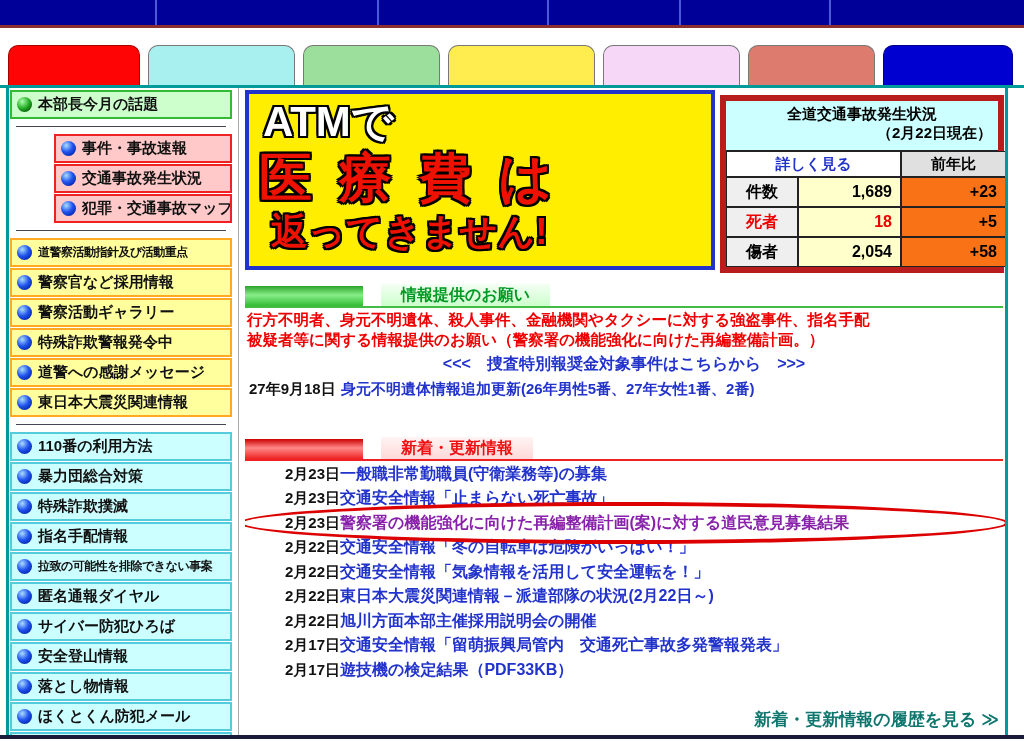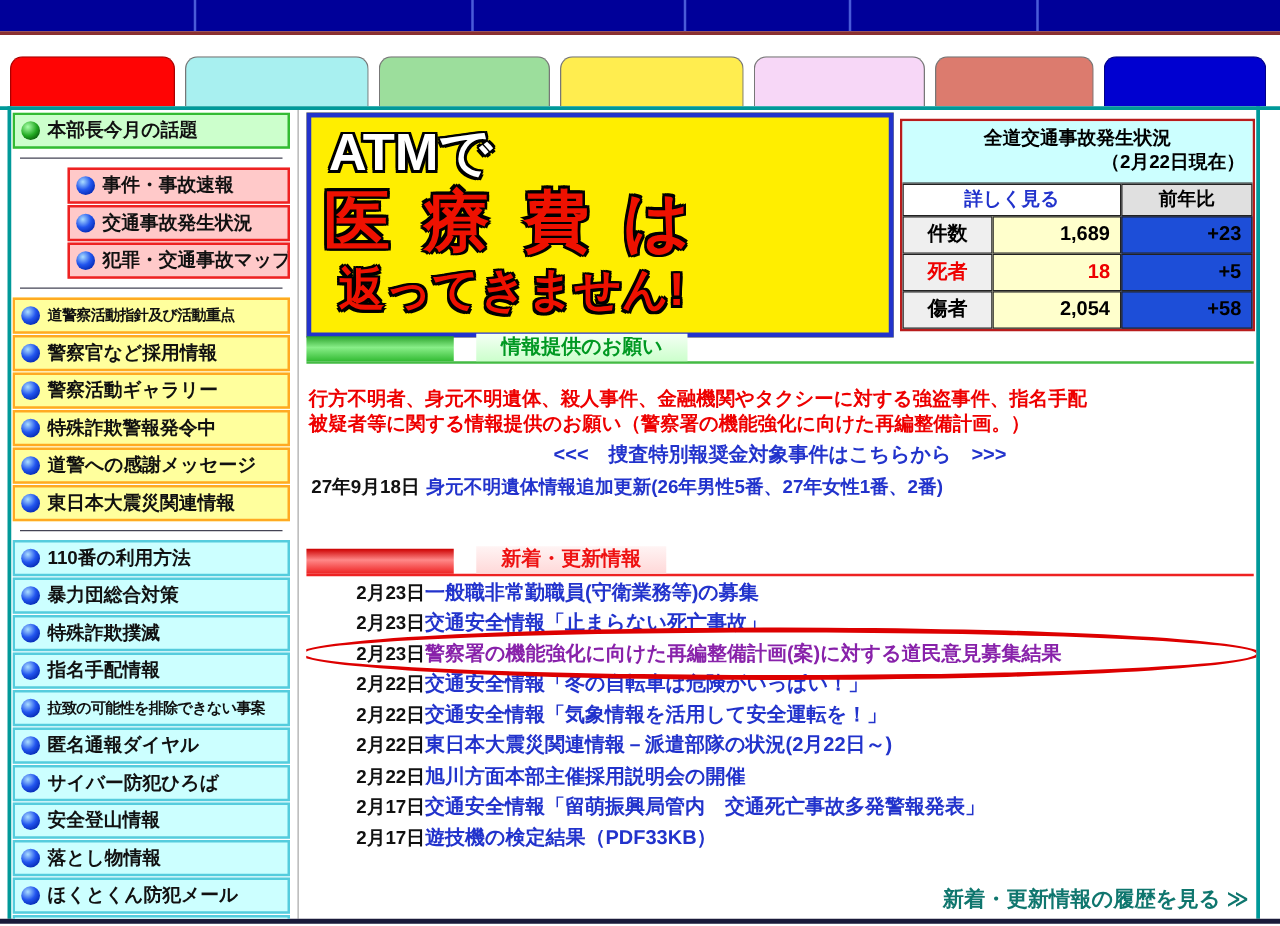--- a/index.html
+++ b/index.html
@@ -60,40 +60,40 @@
   
   .banner{position:absolute;left:0;top:2px;width:470px;height:180px;box-sizing:border-box;
           border:4px solid #2233cc;background:#ffee00;display:block;}
   .outline{text-shadow:-2px -2px 0 #000,0 -2px 0 #000,2px -2px 0 #000,-2px 0 0 #000,
            2px 0 0 #000,-2px 2px 0 #000,0 2px 0 #000,2px 2px 0 #000;}
   .b1{margin:4px 0 0 14px;font-size:42px;font-weight:bold;color:#fff;line-height:48px;}
   .b2{margin:2px 0 0 10px;font-size:53px;font-weight:bold;color:#ee1100;line-height:60px;letter-spacing:6px;}
   .b3{margin:2px 0 0 22px;font-size:37px;font-weight:bold;color:#ee1100;line-height:44px;}
 
   
-  .stats{position:absolute;left:475px;top:7px;width:284px;box-sizing:border-box;border:2px solid #b91c1c;background:#fff;}
+  .stats{position:absolute;left:475px;top:7px;width:284px;box-sizing:border-box;border:6px solid #b91c1c;background:#fff;}
   .st-title{background:#ccffff;border-bottom:1px solid #222;height:50px;font-weight:bold;font-size:15px;
             text-align:center;padding-top:4px;box-sizing:border-box;color:#000;}
   .st-date{text-align:right;padding-right:6px;}
   .st-grid{display:grid;grid-template-columns:72px 103px 105px;}
   .st-grid > div, .stat-row > div{box-sizing:border-box;border:1px solid #222;}
   .st-link-cell{grid-column:span 2;height:26px;line-height:24px;text-align:center;background:#fff;}
   .st-link-cell a{color:#2233cc;font-weight:bold;font-size:15px;}
   .st-head-cell{height:26px;line-height:24px;text-align:center;background:#e0e0e0;font-weight:bold;font-size:15px;}
   .stat-row{display:contents;}
   .s-label{height:30px;line-height:28px;text-align:center;background:#efefef;font-weight:bold;font-size:16px;}
   .s-value{height:30px;line-height:28px;text-align:right;padding-right:8px;background:#ffffcc;font-weight:bold;font-size:16px;}
-  .s-diff{height:30px;line-height:28px;text-align:right;padding-right:8px;background:#1d4ed8;font-weight:bold;font-size:16px;}
+  .s-diff{height:30px;line-height:28px;text-align:right;padding-right:8px;background:#f97316;font-weight:bold;font-size:16px;}
   .stat-row.red-row .s-label,.stat-row.red-row .s-value{color:#ee0000;}
 
   
   .sec{position:absolute;left:0;width:758px;height:24px;display:flex;align-items:flex-end;border-bottom:2px solid;}
   .sec-block{width:118px;height:20px;flex:none;}
   .sec-label{font-weight:bold;font-size:16px;height:22px;line-height:22px;padding:0 20px;margin-left:18px;white-space:nowrap;}
-  .sec.green-sec{border-color:#44bb44;top:177px;}
+  .sec.green-sec{border-color:#44bb44;top:194px;}
   .green-sec .sec-block{background:linear-gradient(to bottom,#2aa22a,#88ee88 45%,#33bb33);}
   .green-sec .sec-label{color:#009922;background:linear-gradient(to bottom,#f4fff4,#ccffcc);}
   .sec.red-sec{border-color:#ee2222;top:347px;}
   .red-sec .sec-block{background:linear-gradient(to bottom,#cc0000,#ff8888 45%,#ee2222);}
   .red-sec .sec-label{color:#ee1111;background:linear-gradient(to bottom,#fff4f4,#ffd8d8);}
 
   
   .ir-body{position:absolute;left:2px;top:222px;width:756px;color:#ee0000;font-weight:bold;
            font-size:15.5px;line-height:20px;}
   .ir-reward{position:absolute;left:0;top:266px;width:758px;text-align:center;}

